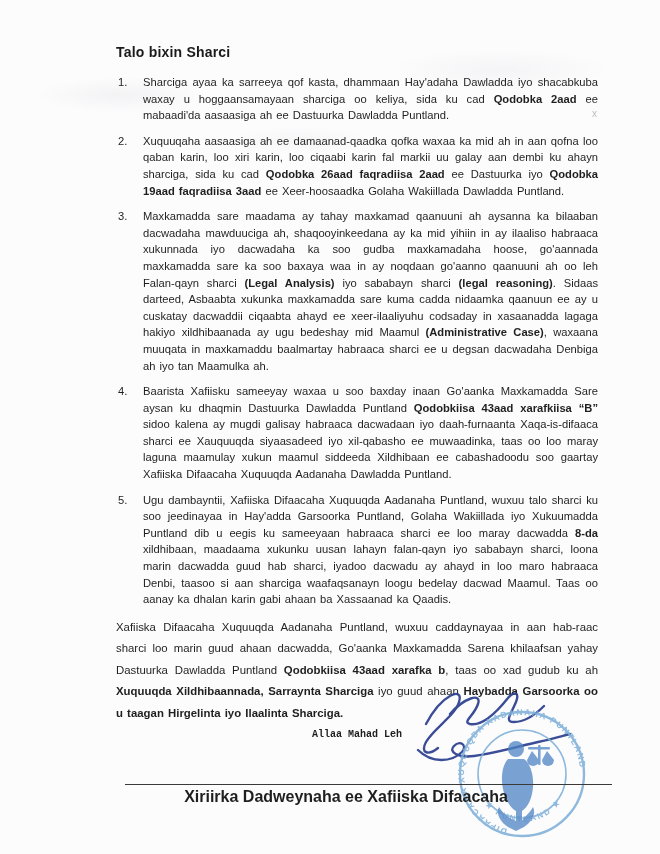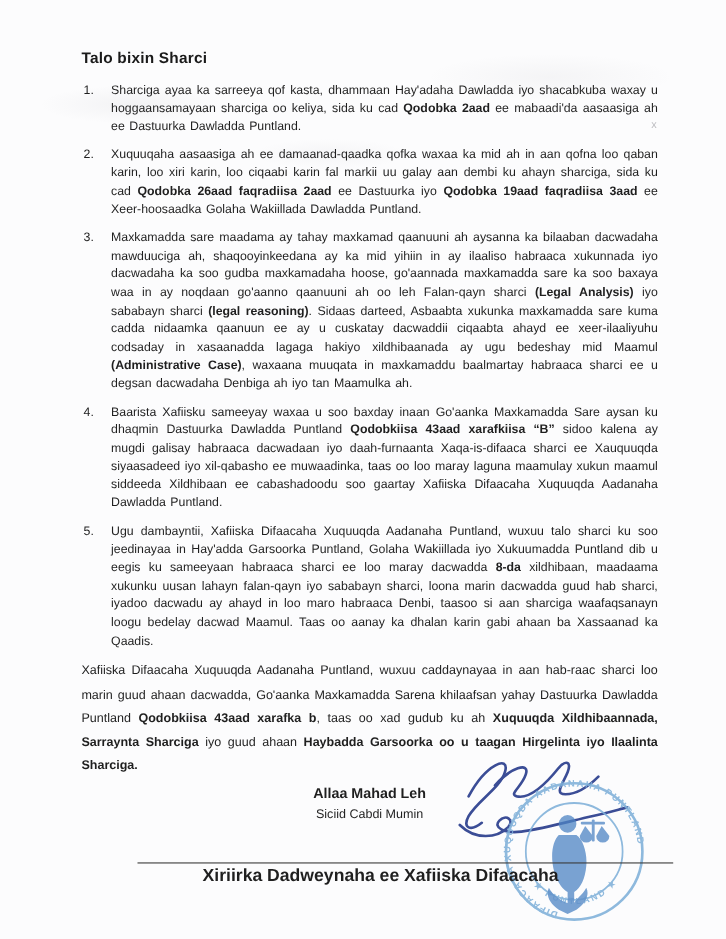--- a/index.html
+++ b/index.html
@@ -7,21 +7,21 @@
   body {
     font-family: "Liberation Sans", sans-serif;
     background: #fbfbfc;
     color: #1f1f1f;
     position: relative;
     overflow: hidden;
   }
   .page {
     position: absolute;
     inset: 0;
-    padding: 44px 62px 0 74px;
+    padding: 44px 62px 0 116px;
     background:
       radial-gradient(ellipse 120px 25px at 120px 95px, rgba(120,120,130,0.07), transparent 70%),
       radial-gradient(ellipse 160px 30px at 500px 70px, rgba(120,120,130,0.06), transparent 70%),
       radial-gradient(ellipse 100px 20px at 300px 140px, rgba(120,120,130,0.05), transparent 70%),
       #fcfcfd;
   }
   .doc-title {
     font-size: 14px;
     font-weight: 700;
     letter-spacing: 0.2px;
@@ -53,21 +53,21 @@
     top: 0;
   }
   .closing {
     margin-top: 5px;
     font-size: 11.4px;
     line-height: 21.5px;
     text-align: justify;
     word-spacing: 1px;
   }
   .signoff { text-align: center; margin-top: 5px; }
-  .signoff .thanks { font-weight: 700; font-size: 13px; margin-top: 3px; }
+  .signoff .thanks { font-weight: 700; font-size: 10px; margin-top: 3px; font-family: Liberation Mono, monospace; }
   .signoff .name { font-size: 11.4px; margin-top: 7px; }
   .signoff .role { font-weight: 700; font-size: 12.4px; margin-top: 2px; }
   .footer {
     position: absolute;
     left: 80px;
     right: 48px;
     top: 784px;
     text-align: center;
   }
   .footer .rule {
@@ -113,21 +113,20 @@
     <li>
       <span class="num">5.</span>
       <span><span>Ugu dambayntii, Xafiiska Difaacaha Xuquuqda Aadanaha Puntland, wuxuu talo sharci ku soo jeedinayaa in  Hay'adda Garsoorka Puntland, Golaha Wakiillada iyo Xukuumadda Puntland dib u eegis ku sameeyaan habraaca sharci ee loo maray dacwadda </span><span style="font-weight: 700;">8-da</span><span> xildhibaan,  maadaama xukunku uusan lahayn falan-qayn iyo sababayn  sharci, loona marin dacwadda guud hab sharci, iyadoo dacwadu ay ahayd in loo maro habraaca Denbi, taasoo si aan sharciga waafaqsanayn loogu bedelay dacwad Maamul. Taas oo aanay ka dhalan karin gabi ahaan ba Xassaanad ka Qaadis.</span></span>
     </li>
   </ol>
 
   <p class="closing"><span>Xafiiska Difaacaha Xuquuqda Aadanaha Puntland, wuxuu caddaynayaa in aan hab-raac sharci loo marin guud ahaan dacwadda, Go'aanka Maxkamadda Sarena khilaafsan yahay Dastuurka Dawladda Puntland </span><span style="font-weight: 700;">Qodobkiisa 43aad xarafka b</span><span>, taas oo xad gudub ku ah </span><span style="font-weight: 700;">Xuquuqda Xildhibaannada, Sarraynta Sharciga</span><span> iyo guud ahaan </span><span style="font-weight: 700;">Haybadda Garsoorka oo u taagan Hirgelinta iyo Ilaalinta Sharciga.</span></p>
 
   <div class="signoff">
     <div class="thanks">Allaa Mahad Leh</div>
-    <div class="name">Siciid Cabdi Mumin</div>
   </div>
 
   <div class="artifact-x">x</div>
 </div>
 
 <svg class="ink" width="165" height="92" viewBox="0 0 165 92">
   <g fill="none" stroke="#2b3f8e" stroke-width="2.4" stroke-linecap="round" opacity="0.92">
     <path d="M14 40 C 30 10, 52 2, 47 18 C 43 32, 22 44, 14 58 C 8 69, 16 72, 26 64"></path>
     <path d="M38 30 C 52 14, 70 8, 66 20 C 62 32, 50 38, 58 40 C 72 43, 88 24, 96 14 C 102 7, 108 8, 104 18 C 99 30, 92 38, 102 38 C 114 38, 126 28, 132 22"></path>
     <path d="M6 66 C 20 80, 40 78, 50 68 C 56 61, 48 56, 42 62 C 36 68, 46 74, 62 72 C 84 69, 108 62, 126 58 C 140 55, 150 52, 158 50"></path>

